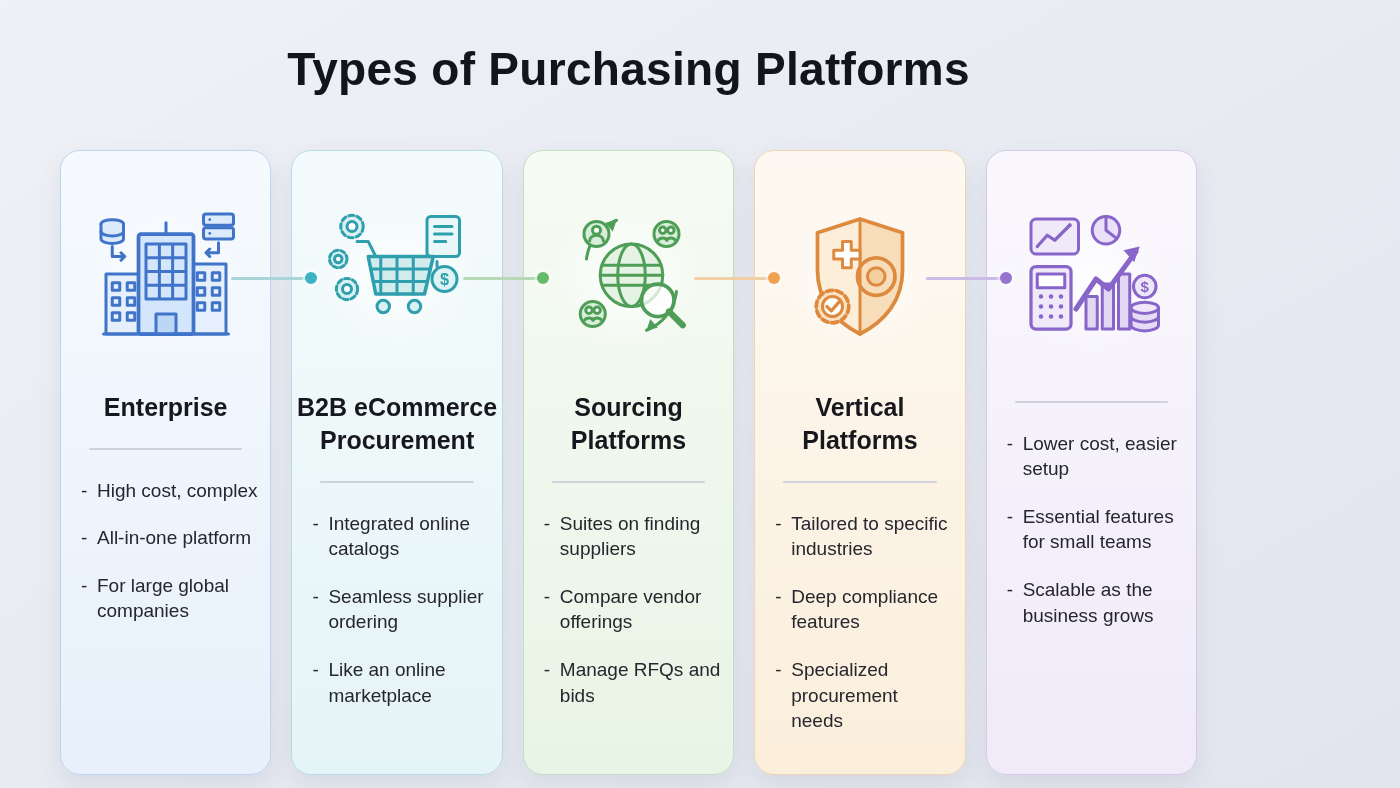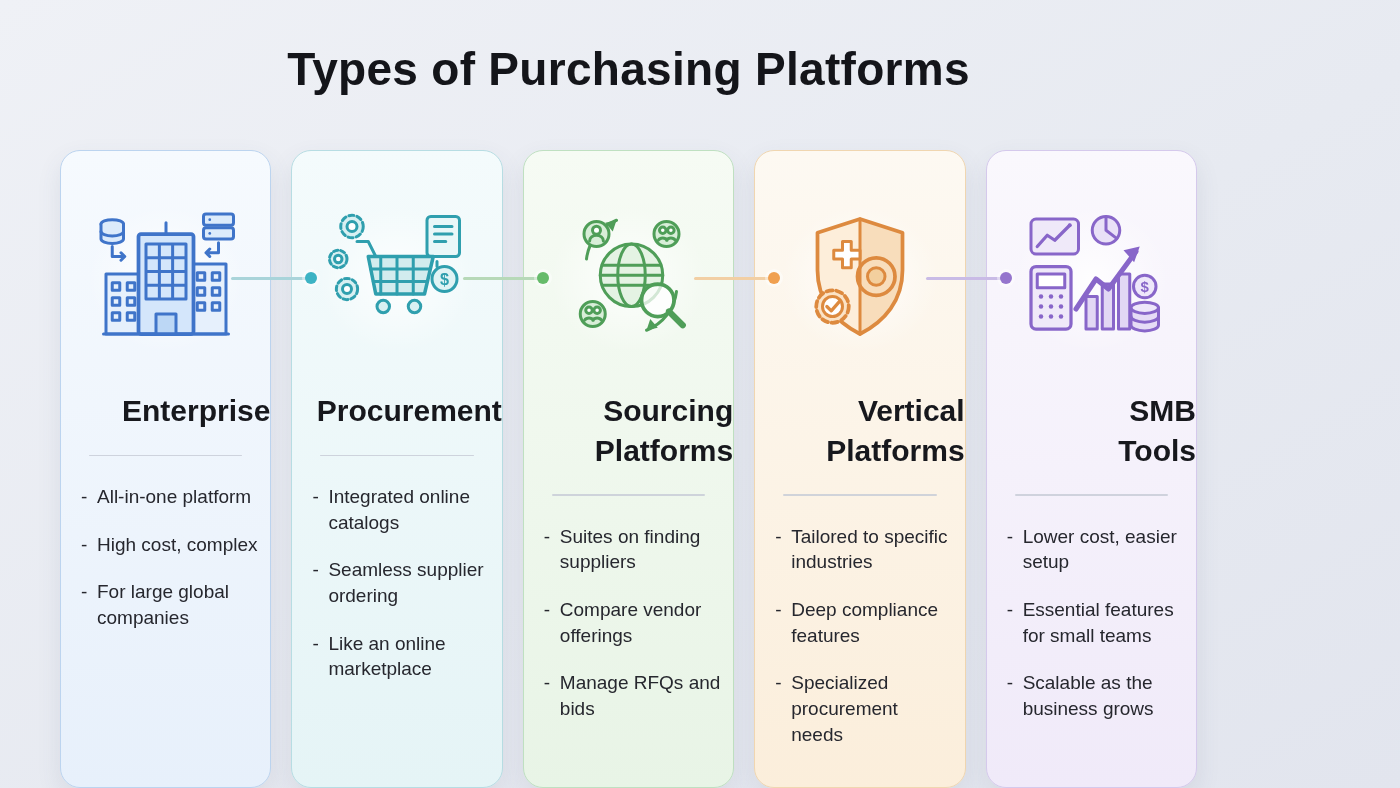--- a/index.html
+++ b/index.html
@@ -24,21 +24,21 @@
     background:linear-gradient(180deg, var(--bg1) 0%, var(--bg2) 100%);
     box-shadow:0 10px 24px rgba(70,80,110,0.10);
   }
   .icon-wrap {
     height:196px; display:flex; align-items:center; justify-content:center;
     background:radial-gradient(closest-side, rgba(255,255,255,0.85), rgba(255,255,255,0) 75%);
   }
   .icon { width:150px; height:150px; color:var(--accent); }
   .icon text { font-family:"Liberation Sans", sans-serif; }
   .card-title {
-    margin:14px 0 0; text-align:right; font-size:30px; line-height:1.32;
+    margin:14px 0 0; text-align:center; font-size:25px; line-height:1.32;
     font-weight:700; color:#17181d;
   }
   .card-title .line { display:block; }
   .divider {
     height:1.5px; background:#c8cdd7; opacity:0.85; border-radius:1px;
     margin:24px 28px 28px;
   }
   .bullets { list-style:none; margin:0; padding:0 12px 0 20px; }
   .bullet {
     position:relative; padding-left:16px; margin-bottom:22px;
@@ -98,22 +98,22 @@
           <path d="M44 32 h32 M44 43 h32 M44 54 h32 M44 65 h32 M44 76 h32 M44 32 v44 M54.7 32 v44 M65.3 32 v44 M76 32 v44"></path>
           <rect x="52" y="88" width="16" height="16" fill="#bcd7f5"></rect>
           <path d="M10 104 H110"></path>
         </svg>
       </div>
       <h2 class="card-title">
         <span class="line">Enterprise</span>
       </h2>
       <div class="divider"></div>
       <ul class="bullets">
+        <li class="bullet">High cost, complex</li>
         <li class="bullet">All-in-one platform</li>
-        <li class="bullet">High cost, complex</li>
         <li class="bullet">For large global companies</li>
       </ul>
     </section>
 
     <div class="gap" style="--dot: #3db3c4; --line: #a9d4da;">
       <div class="line"></div>
       <div class="dot"></div>
     </div>
 
     <section class="card" style="--accent: #2f9fae; --border: #b7dde3; --bg1: #f4fbfc; --bg2: #e5f4f6;">
@@ -131,20 +131,21 @@
           <path d="M28 30 h9 l6 12"></path>
           <path d="M37 42 h52 l-7 30 h-39 z" fill="#d2ecee" stroke-width="2.8"></path>
           <path d="M47 42 v30 M60 42 v30 M73 42 v30 M39 52 h47 M41 62 h43"></path>
           <circle cx="49" cy="82" r="5" fill="#d8f0f2"></circle>
           <circle cx="74" cy="82" r="5" fill="#d8f0f2"></circle>
           <circle cx="98" cy="60" r="10" fill="#dff3f4"></circle>
           <text x="98" y="65" text-anchor="middle" font-size="13" font-weight="bold" fill="currentColor" stroke="none">$</text>
         </svg>
       </div>
       <h2 class="card-title">
+        <span class="line">B2B eCommerce</span>
         <span class="line">Procurement</span>
       </h2>
       <div class="divider"></div>
       <ul class="bullets">
         <li class="bullet">Integrated online catalogs</li>
         <li class="bullet">Seamless supplier ordering</li>
         <li class="bullet">Like an online marketplace</li>
       </ul>
     </section>
 
@@ -251,24 +252,20 @@
           <circle cx="20" cy="90" r="1.8" fill="currentColor" stroke="none"></circle>
           <circle cx="28" cy="90" r="1.8" fill="currentColor" stroke="none"></circle>
           <circle cx="36" cy="90" r="1.8" fill="currentColor" stroke="none"></circle>
           <path d="M92 83 v14 a11 4.5 0 0 0 22 0 v-14" fill="#e6dcf6"></path>
           <path d="M92 90 a11 4.5 0 0 0 22 0"></path>
           <ellipse cx="103" cy="83" rx="11" ry="4.5" fill="#eee7fa"></ellipse>
           <circle cx="103" cy="66" r="9" fill="#eee7fa"></circle>
           <text x="103" y="70.5" text-anchor="middle" font-size="12" font-weight="bold" fill="currentColor" stroke="none">$</text>
         </svg>
       </div>
-      <h2 class="card-title">
-        <span class="line">SMB</span>
-        <span class="line">Tools</span>
-      </h2>
       <div class="divider"></div>
       <ul class="bullets">
         <li class="bullet">Lower cost, easier setup</li>
         <li class="bullet">Essential features for small teams</li>
         <li class="bullet">Scalable as the business grows</li>
       </ul>
     </section>
 
   </div>
 </div>

